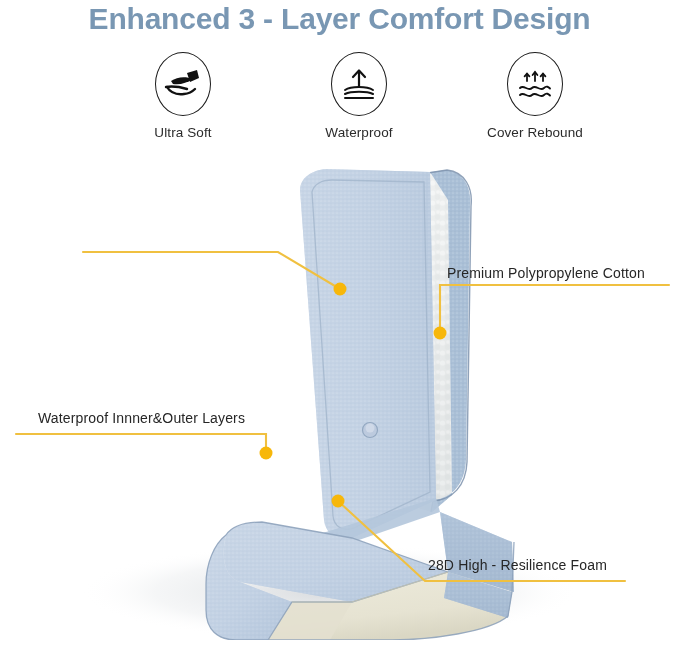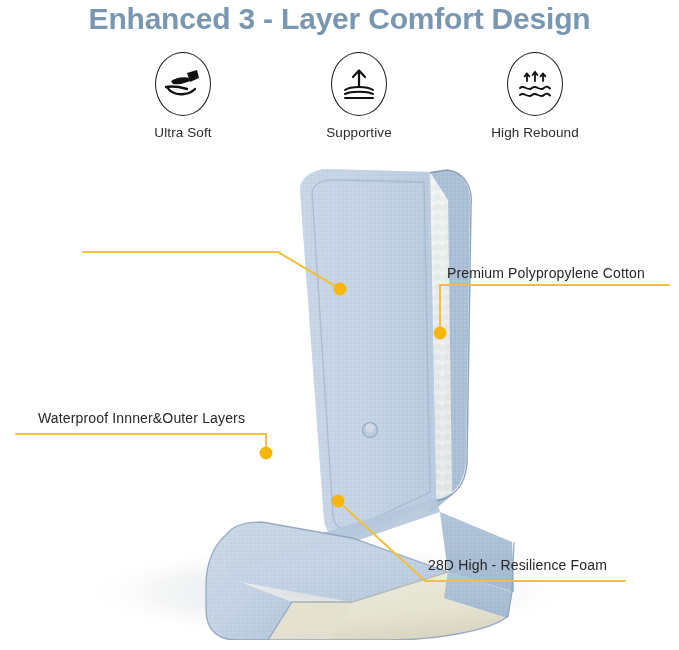--- a/index.html
+++ b/index.html
@@ -128,41 +128,41 @@
         <svg width="38" height="38" viewBox="0 0 38 38">
 
           <line x1="19" y1="22" x2="19" y2="6" stroke="#111" stroke-width="2.2" stroke-linecap="round"></line>
           <path d="M13 12 L19 5.5 L25 12" stroke="#111" stroke-width="2.2" fill="none" stroke-linecap="round" stroke-linejoin="round"></path>
 
           <path d="M5 25 C11 21, 27 21, 33 25" stroke="#111" stroke-width="2" fill="none" stroke-linecap="round"></path>
           <path d="M5 29 C11 26, 27 26, 33 29" stroke="#111" stroke-width="2" fill="none" stroke-linecap="round"></path>
           <line x1="5" y1="33" x2="33" y2="33" stroke="#111" stroke-width="2" stroke-linecap="round"></line>
         </svg>
       </div>
-      <div class="feature-label">Supportive</div>
+      <div class="feature-label">Waterproof</div>
     </div>
 
     <div class="feature">
       <div class="feature-circle">
         <svg width="38" height="36" viewBox="0 0 38 36">
 
           <g stroke="#111" stroke-width="1.8" stroke-linecap="round" fill="none">
             <line x1="11" y1="15" x2="11" y2="8"></line>
             <path d="M8.6 10.4 L11 7.6 L13.4 10.4"></path>
             <line x1="19" y1="15" x2="19" y2="6.5"></line>
             <path d="M16.6 9 L19 6 L21.4 9"></path>
             <line x1="27" y1="15" x2="27" y2="8"></line>
             <path d="M24.6 10.4 L27 7.6 L29.4 10.4"></path>
           </g>
 
           <path d="M4 22 C8 18, 12 26, 16 22 C20 18, 24 26, 28 22 C30.5 19.5, 32.5 21, 34 22.5" stroke="#111" stroke-width="1.9" fill="none" stroke-linecap="round"></path>
           <path d="M4 29 C8 25, 12 33, 16 29 C20 25, 24 33, 28 29 C30.5 26.5, 32.5 28, 34 29.5" stroke="#111" stroke-width="1.9" fill="none" stroke-linecap="round"></path>
         </svg>
       </div>
-      <div class="feature-label">High Rebound</div>
+      <div class="feature-label">Cover Rebound</div>
     </div>
 
   </div>
 
   <div class="product">
     <svg width="679" height="500" viewBox="0 0 679 500">
       <defs>
 
         <pattern id="fabricTex" width="4" height="4" patternUnits="userSpaceOnUse">
           <rect width="4" height="4" fill="#c3d2e4"></rect>

